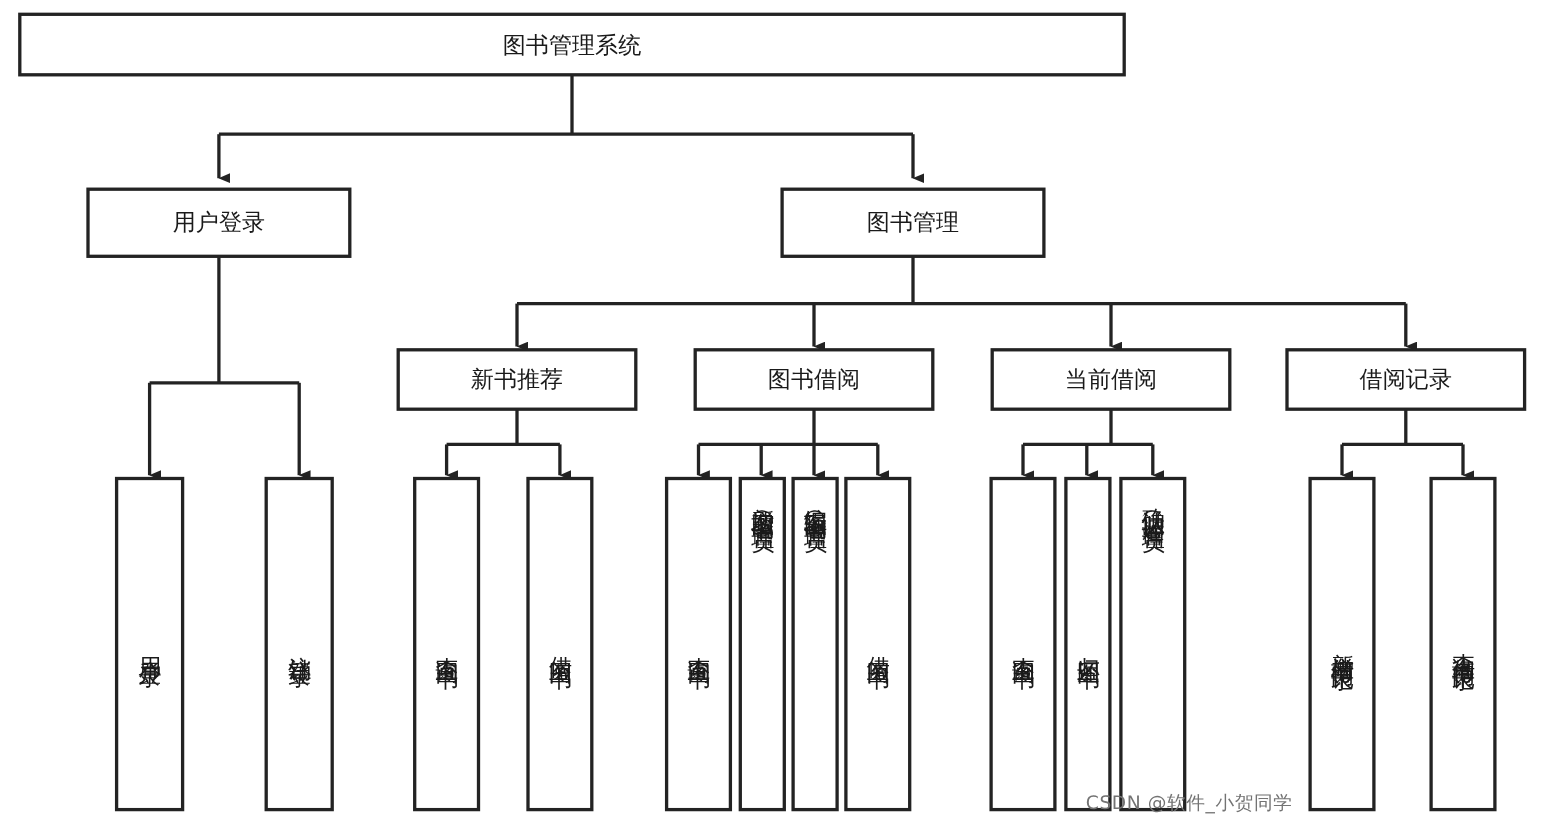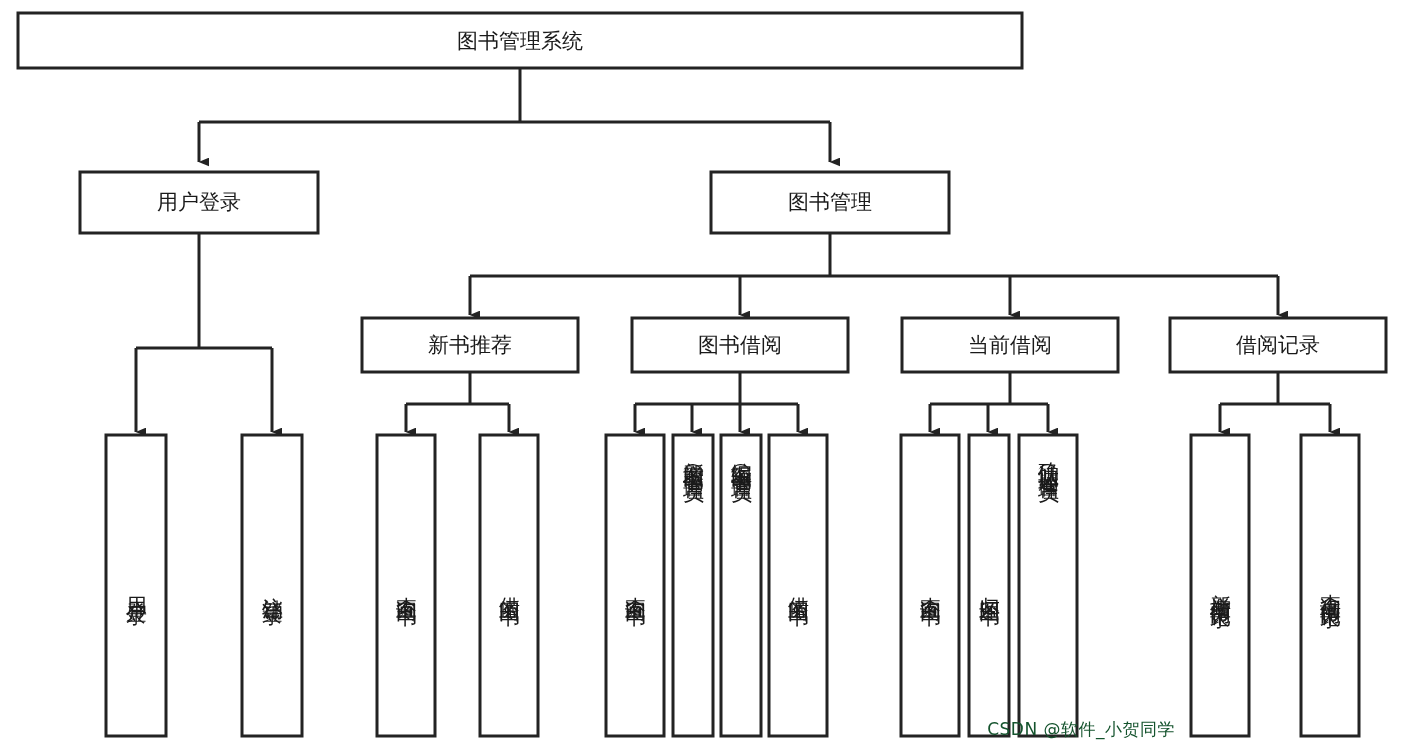--- a/index.html
+++ b/index.html
@@ -65,21 +65,21 @@
     letter-spacing: 3px;
     color: #1a1a1a;
     white-space: nowrap;
   }
   #watermark {
     position: absolute;
     right: 8px;
     bottom: 6px;
     font-family: "DejaVu Sans", "Liberation Sans", sans-serif;
     font-size: 17px;
-    color: #14532d;
+    color: #737373;
     white-space: nowrap;
     letter-spacing: 0.5px;
     margin-left: 16px;
   }
 </style>
 </head>
 <body>
 
 <div id="diagram-root">
 

